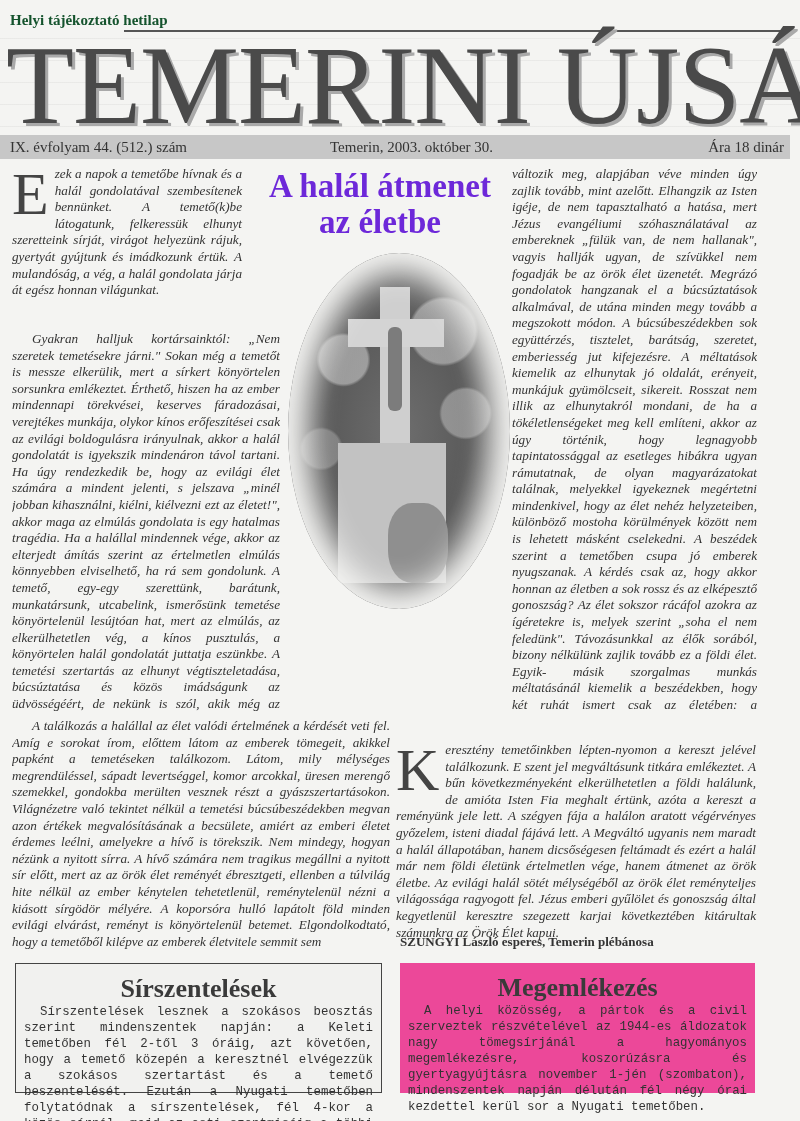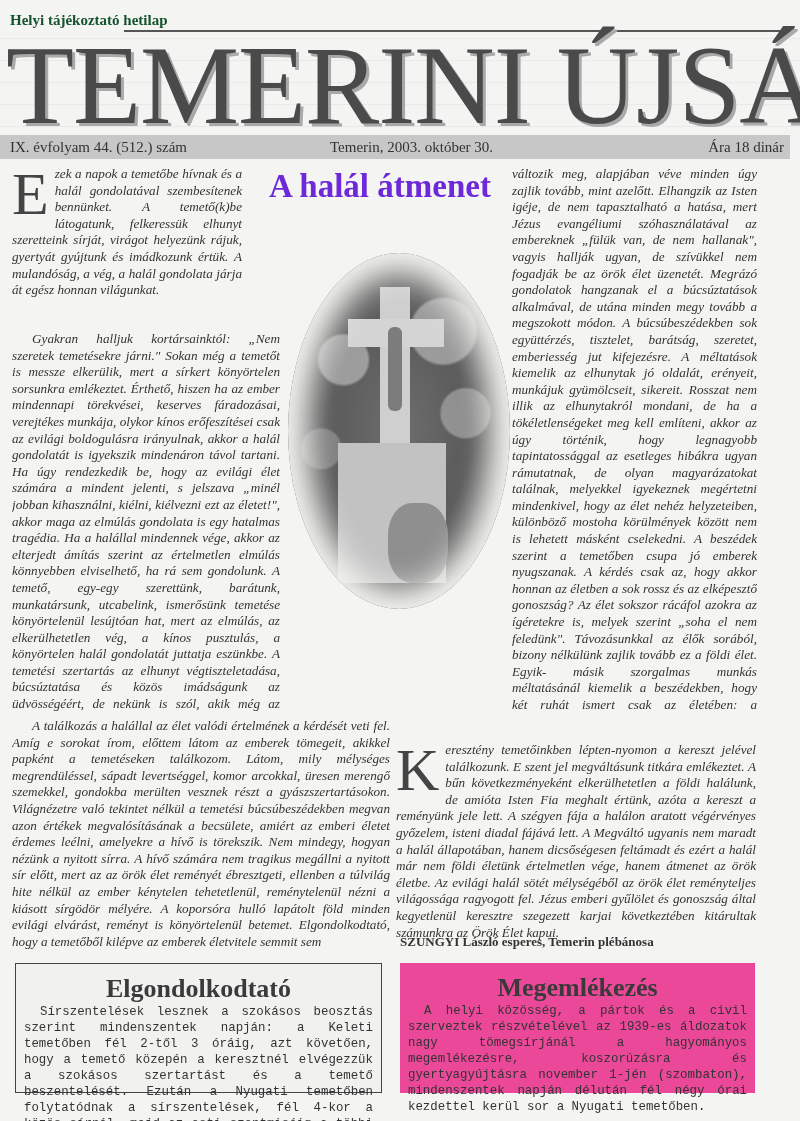--- a/index.html
+++ b/index.html
@@ -59,20 +59,21 @@
   <div class="tagline-rule"></div>
   <div class="title">TEMERINI ÚJSÁG</div>
   <div class="infobar"></div>
   <div class="info-left">IX. évfolyam 44. (512.) szám</div>
   <div class="info-mid">Temerin, 2003. október 30.</div>
   <div class="info-right">Ára 18 dinár</div>
 </div>
 
 <div class="headline">
   <div>A halál átmenet</div>
+  <div>az életbe</div>
 </div>
 
 <div class="col" style="left:12px; top:166px; width:230px;">
   <p>
     <span class="dropcap">E</span>
     <span>zek a napok a temetőbe hívnak és a halál gondolatával szembesítenek bennünket. A temető(k)be látogatunk, felkeressük elhunyt szeretteink sírját, virágot helyezünk rájuk, gyertyát gyújtunk és imádkozunk értük. A mulandóság, a vég, a halál gondolata járja át egész honnan világunkat.</span>
   </p>
 </div>
 
 <div class="col" style="left:12px; top:331px; width:268px;">
@@ -100,25 +101,25 @@
 <div class="col" style="left:396px; top:742px; width:360px;">
   <p>
     <span class="dropcap">K</span>
     <span>eresztény temetőinkben lépten-nyomon a kereszt jelével találkozunk. E szent jel megváltásunk titkára emlékeztet. A bűn következményeként elkerülhetetlen a földi halálunk, de amióta Isten Fia meghalt értünk, azóta a kereszt a reményünk jele lett. A szégyen fája a halálon aratott végérvényes győzelem, isteni diadal fájává lett. A Megváltó ugyanis nem maradt a halál állapotában, hanem dicsőségesen feltámadt és ezért a halál már nem földi életünk értelmetlen vége, hanem átmenet az örök életbe. Az evilági halál sötét mélységéből az örök élet reményteljes világossága ragyogott fel. Jézus emberi gyűlölet és gonoszság által kegyetlenül keresztre szegezett karjai következtében kitárultak számunkra az Örök Élet kapui.</span>
   </p>
 </div>
 
 <div class="signature">SZUNGYI László esperes, Temerin plébánosa</div>
 
 <div class="box1">
-  <div class="box-title">Elgondolkodtató</div>
+  <div class="box-title">Sírszentelések</div>
   <div class="box-body">
       <p>Sírszentelések lesznek a szokásos beosztás szerint mindenszentek napján: a Keleti temetőben fél 2-től 3 óráig, azt követően, hogy a temető közepén a keresztnél elvégezzük a szokásos szertartást és a temető beszentelését. Ezután a Nyugati temetőben folytatódnak a sírszentelések, fél 4-kor a közös sírnál, majd az esti szentmiséig a többi sírnál.</p>
     </div>
 </div>
 
 <div class="box2">
   <div class="box-title">Megemlékezés</div>
   <div class="box-body">
-      <p>A helyi közösség, a pártok és a civil szerveztek részvételével az 1939-es áldozatok nagy tömegsírjánál a hagyományos megemlékezésre, koszorúzásra és gyertyagyújtásra november 1-jén (szombaton), mindenszentek napján délután fél négy órai kezdettel kerül sor a Nyugati temetőben.</p>
+      <p>A helyi közösség, a pártok és a civil szerveztek részvételével az 1944-es áldozatok nagy tömegsírjánál a hagyományos megemlékezésre, koszorúzásra és gyertyagyújtásra november 1-jén (szombaton), mindenszentek napján délután fél négy órai kezdettel kerül sor a Nyugati temetőben.</p>
     </div>
   <div class="box-sign">Cs. B.</div>
 </div>
 
 </body></html>

